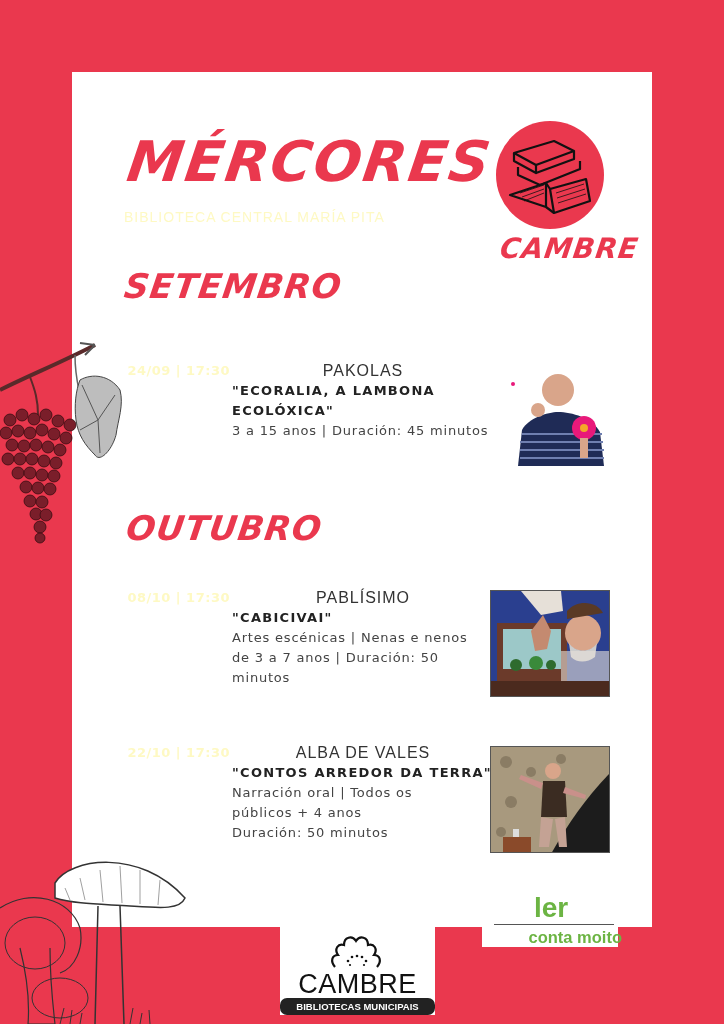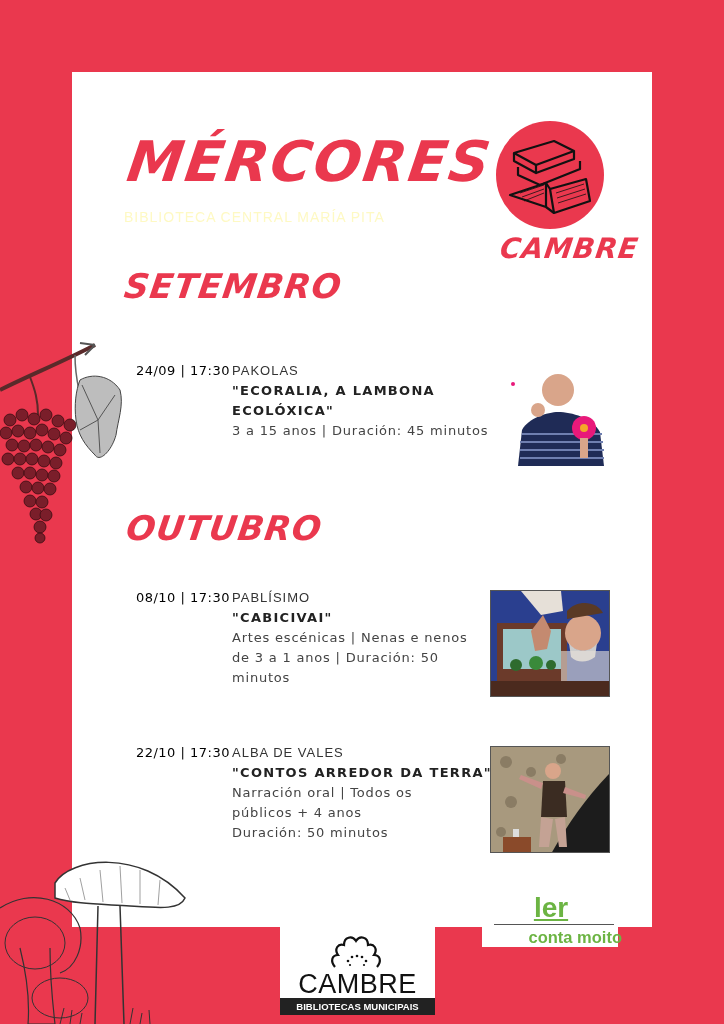--- a/index.html
+++ b/index.html
@@ -14,42 +14,42 @@
   .main-title { left: 124px; top: 134px; font-size: 56px; line-height: 1; letter-spacing: 2px; }
   .subtitle { position: absolute; left: 124px; top: 209px; font-size: 14px; letter-spacing: 1px; color: #fef9c3; font-family: "Liberation Sans", sans-serif; }
   .month-sep { left: 122px; top: 266px; font-size: 34px; }
   .month-oct { left: 124px; top: 508px; font-size: 34px; }
 
   .logo-circle { position: absolute; left: 496px; top: 121px; width: 108px; height: 108px; border-radius: 50%; background: #ea384e; }
   .logo-circle svg { position: absolute; left: 0; top: 0; }
   .logo-text { left: 498px; top: 232px; font-size: 28px; }
 
   .event { position: absolute; left: 120px; width: 370px; color: #333; }
-  .event .dt { position: absolute; left: 0; top: 0; width: 110px; text-align: right; font-weight: normal; font-size: 13px; letter-spacing: 0.5px; color: #000000; }
+  .event .dt { position: absolute; left: 0; top: 0; width: 110px; text-align: right; font-weight: bold; font-size: 13px; letter-spacing: 0.5px; color: #fef9c3; }
   .event .body { position: absolute; left: 112px; top: 0; width: 262px; font-size: 13px; line-height: 20px; letter-spacing: 0.8px; }
-  .event .performer { font-family: "Liberation Sans", sans-serif; font-size: 13px; color: #333; letter-spacing: 1px; }
+  .event .performer { font-family: "Liberation Sans", sans-serif; font-size: 16px; color: #333; letter-spacing: 1px; text-align: center; }
   .event .title { font-weight: bold; color: #222; letter-spacing: 1.3px; }
   .event .desc { color: #444; }
   .event .dt { line-height: 20px; }
 
   .photo { position: absolute; overflow: hidden; }
   .photo-1 { left: 508px; top: 362px; width: 100px; height: 104px; }
   .photo-2 { left: 490px; top: 590px; width: 120px; height: 107px; border: 1px solid #555; }
   .photo-3 { left: 490px; top: 746px; width: 120px; height: 107px; border: 1px solid #555; }
 
   .grapes { position: absolute; left: 0; top: 335px; width: 125px; height: 215px; }
   .mushrooms { position: absolute; left: 0; top: 848px; width: 190px; height: 176px; }
 
   .cambre-box { position: absolute; left: 280px; top: 927px; width: 155px; height: 88px; background: #fff; }
   .cambre-word { position: absolute; left: 0; top: 42px; width: 155px; text-align: center; font-family: "Liberation Sans", sans-serif; font-size: 27px; color: #111; letter-spacing: 0.5px; }
-  .cambre-band { position: absolute; left: 0; bottom: 0; width: 155px; height: 17px; background: #222; color: #fff; font-family: "Liberation Sans", sans-serif; font-weight: bold; font-size: 9.5px; text-align: center; line-height: 17px; letter-spacing: 0; }
+  .cambre-band { position: absolute; left: 0; bottom: 0; width: 155px; height: 17px; background: #222; color: #fff; font-family: "Liberation Sans", sans-serif; font-weight: bold; font-size: 9.5px; text-align: center; line-height: 17px; letter-spacing: 0; border-radius: 7px; }
 
   .ler-box { position: absolute; left: 476px; top: 894px; width: 140px; height: 58px; }
   .ler-bg { position: absolute; left: 6px; top: 33px; width: 136px; height: 20px; background: #fff; }
-  .ler-word { position: absolute; left: 0; top: 0; width: 150px; text-align: center; font-family: "Liberation Sans", sans-serif; font-weight: bold; font-size: 28px; line-height: 28px; color: #6cb443; text-decoration: underline; }
+  .ler-word { position: absolute; left: 0; top: 0; width: 150px; text-align: center; font-family: "Liberation Sans", sans-serif; font-weight: bold; font-size: 28px; line-height: 28px; color: #6cb443; }
   .ler-line { position: absolute; left: 18px; top: 30px; width: 120px; height: 1px; background: #555; }
   .ler-sub { position: absolute; left: 6px; top: 33px; width: 140px; text-align: right; font-family: "Liberation Sans", sans-serif; font-weight: bold; font-size: 16.5px; line-height: 20px; color: #6cb443; }
 </style>
 </head>
 <body>
 
 <div class="panel"></div>
 
 <svg class="grapes" viewBox="0 0 125 215">
   <path d="M0 55 C30 40 60 28 95 10" stroke="#5a2a2a" stroke-width="4" fill="none"></path>
@@ -156,21 +156,21 @@
 </div>
 
 <div class="script-title month-oct">OUTUBRO</div>
 
 <div class="event" style="top:588px;">
   <div class="dt">08/10 | 17:30</div>
   <div class="body">
     <div class="performer">PABLÍSIMO</div>
     <div class="title">"CABICIVAI"</div>
     <div class="desc">Artes escénicas | Nenas e nenos</div>
-    <div class="desc">de 3 a 1 anos | Duración: 50</div>
+    <div class="desc">de 3 a 7 anos | Duración: 50</div>
     <div class="desc">minutos</div>
   </div>
 </div>
 <div class="photo photo-2">
   <svg width="120" height="107" viewBox="0 0 120 107">
     <rect width="120" height="107" fill="#2a3f8f"></rect>
     <rect x="6" y="32" width="70" height="60" fill="#6b3a2a"></rect>
     <rect x="12" y="38" width="58" height="40" fill="#9cc8c8"></rect>
     <circle cx="25" cy="74" r="6" fill="#2e6b2e"></circle>
       <circle cx="45" cy="72" r="7" fill="#3a8a3a"></circle>

